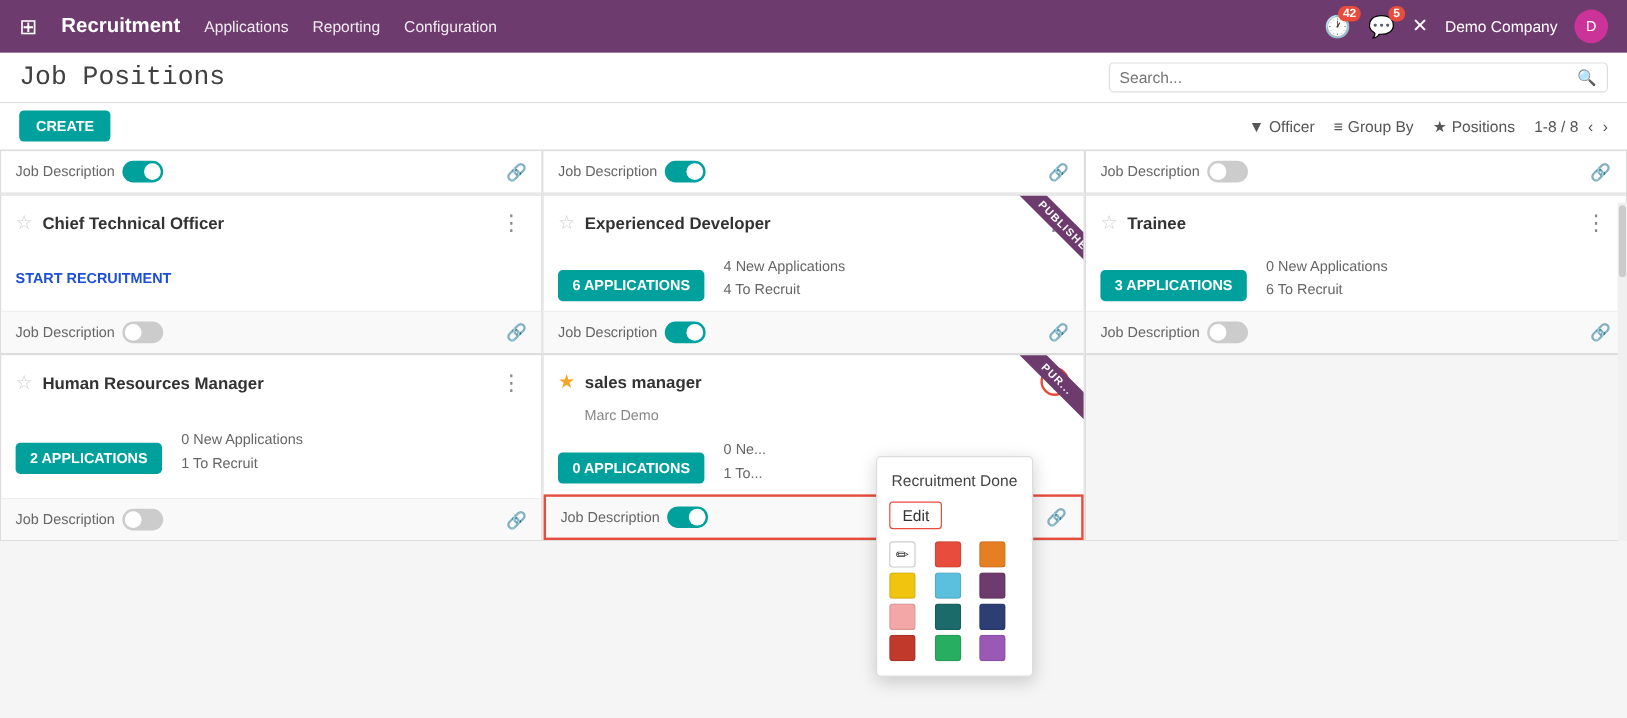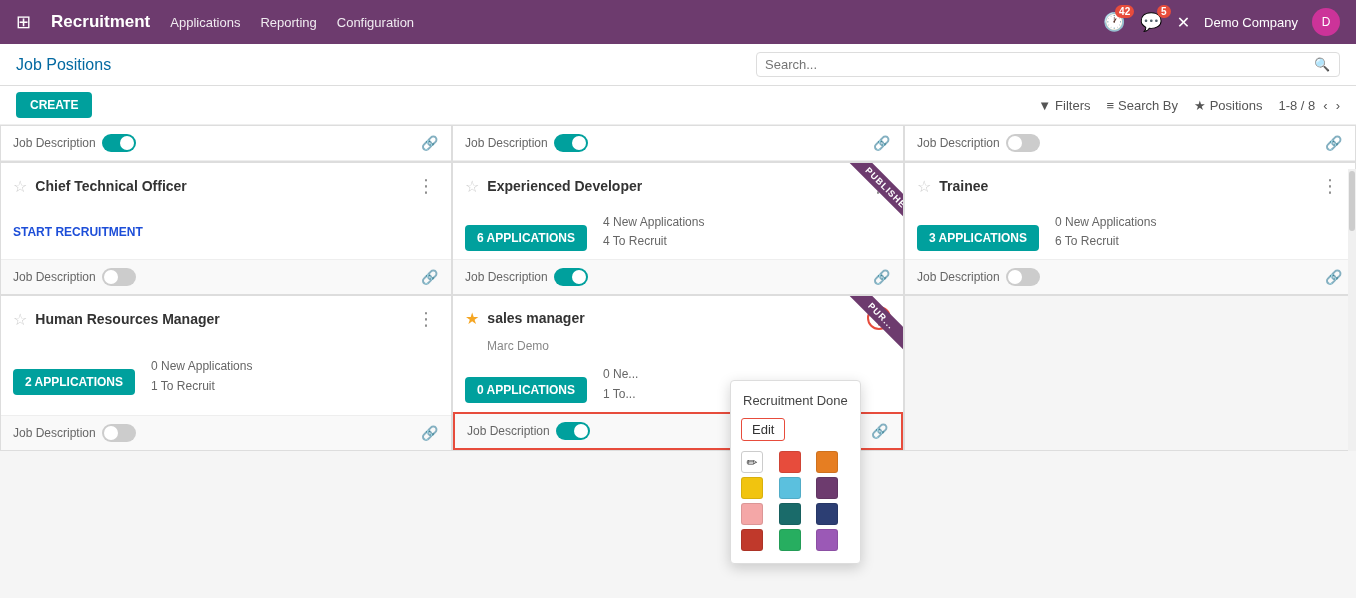--- a/index.html
+++ b/index.html
@@ -65,31 +65,32 @@
     
     .subheader {
       background: white;
       padding: 8px 16px;
       display: flex;
       align-items: center;
       justify-content: space-between;
       border-bottom: 1px solid #ddd;
     }
     .page-title {
-      font-size: 16px;
+      font-size: 22px;
       font-weight: 300;
-      color: #0369a1;
+      color: #404040;
+      font-family: Liberation Mono, monospace;
     }
     .search-bar {
       display: flex;
       align-items: center;
       border: 1px solid #ddd;
       border-radius: 4px;
       padding: 4px 8px;
-      width: 584px;
+      width: 416px;
       background: white;
     }
     .search-bar input {
       border: none;
       outline: none;
       flex: 1;
       font-size: 13px;
     }
 
     
@@ -361,25 +362,25 @@
   </div>
 </div>
 
 <div class="toolbar">
   <div class="toolbar-left">
     <button class="btn-create">CREATE</button>
   </div>
   <div class="toolbar-right">
     <div class="toolbar-filter">
       <span>▼</span>
-      <span>Filters</span>
+      <span>Officer</span>
     </div>
     <div class="toolbar-filter">
       <span>≡</span>
-      <span>Search By</span>
+      <span>Group By</span>
     </div>
     <div class="toolbar-filter">
       <span>★</span>
       <span>Positions</span>
     </div>
     <div class="pagination">
       <span>1-8 / 8</span>
       <span style="cursor:pointer;">‹</span>
       <span style="cursor:pointer;">›</span>
     </div>

